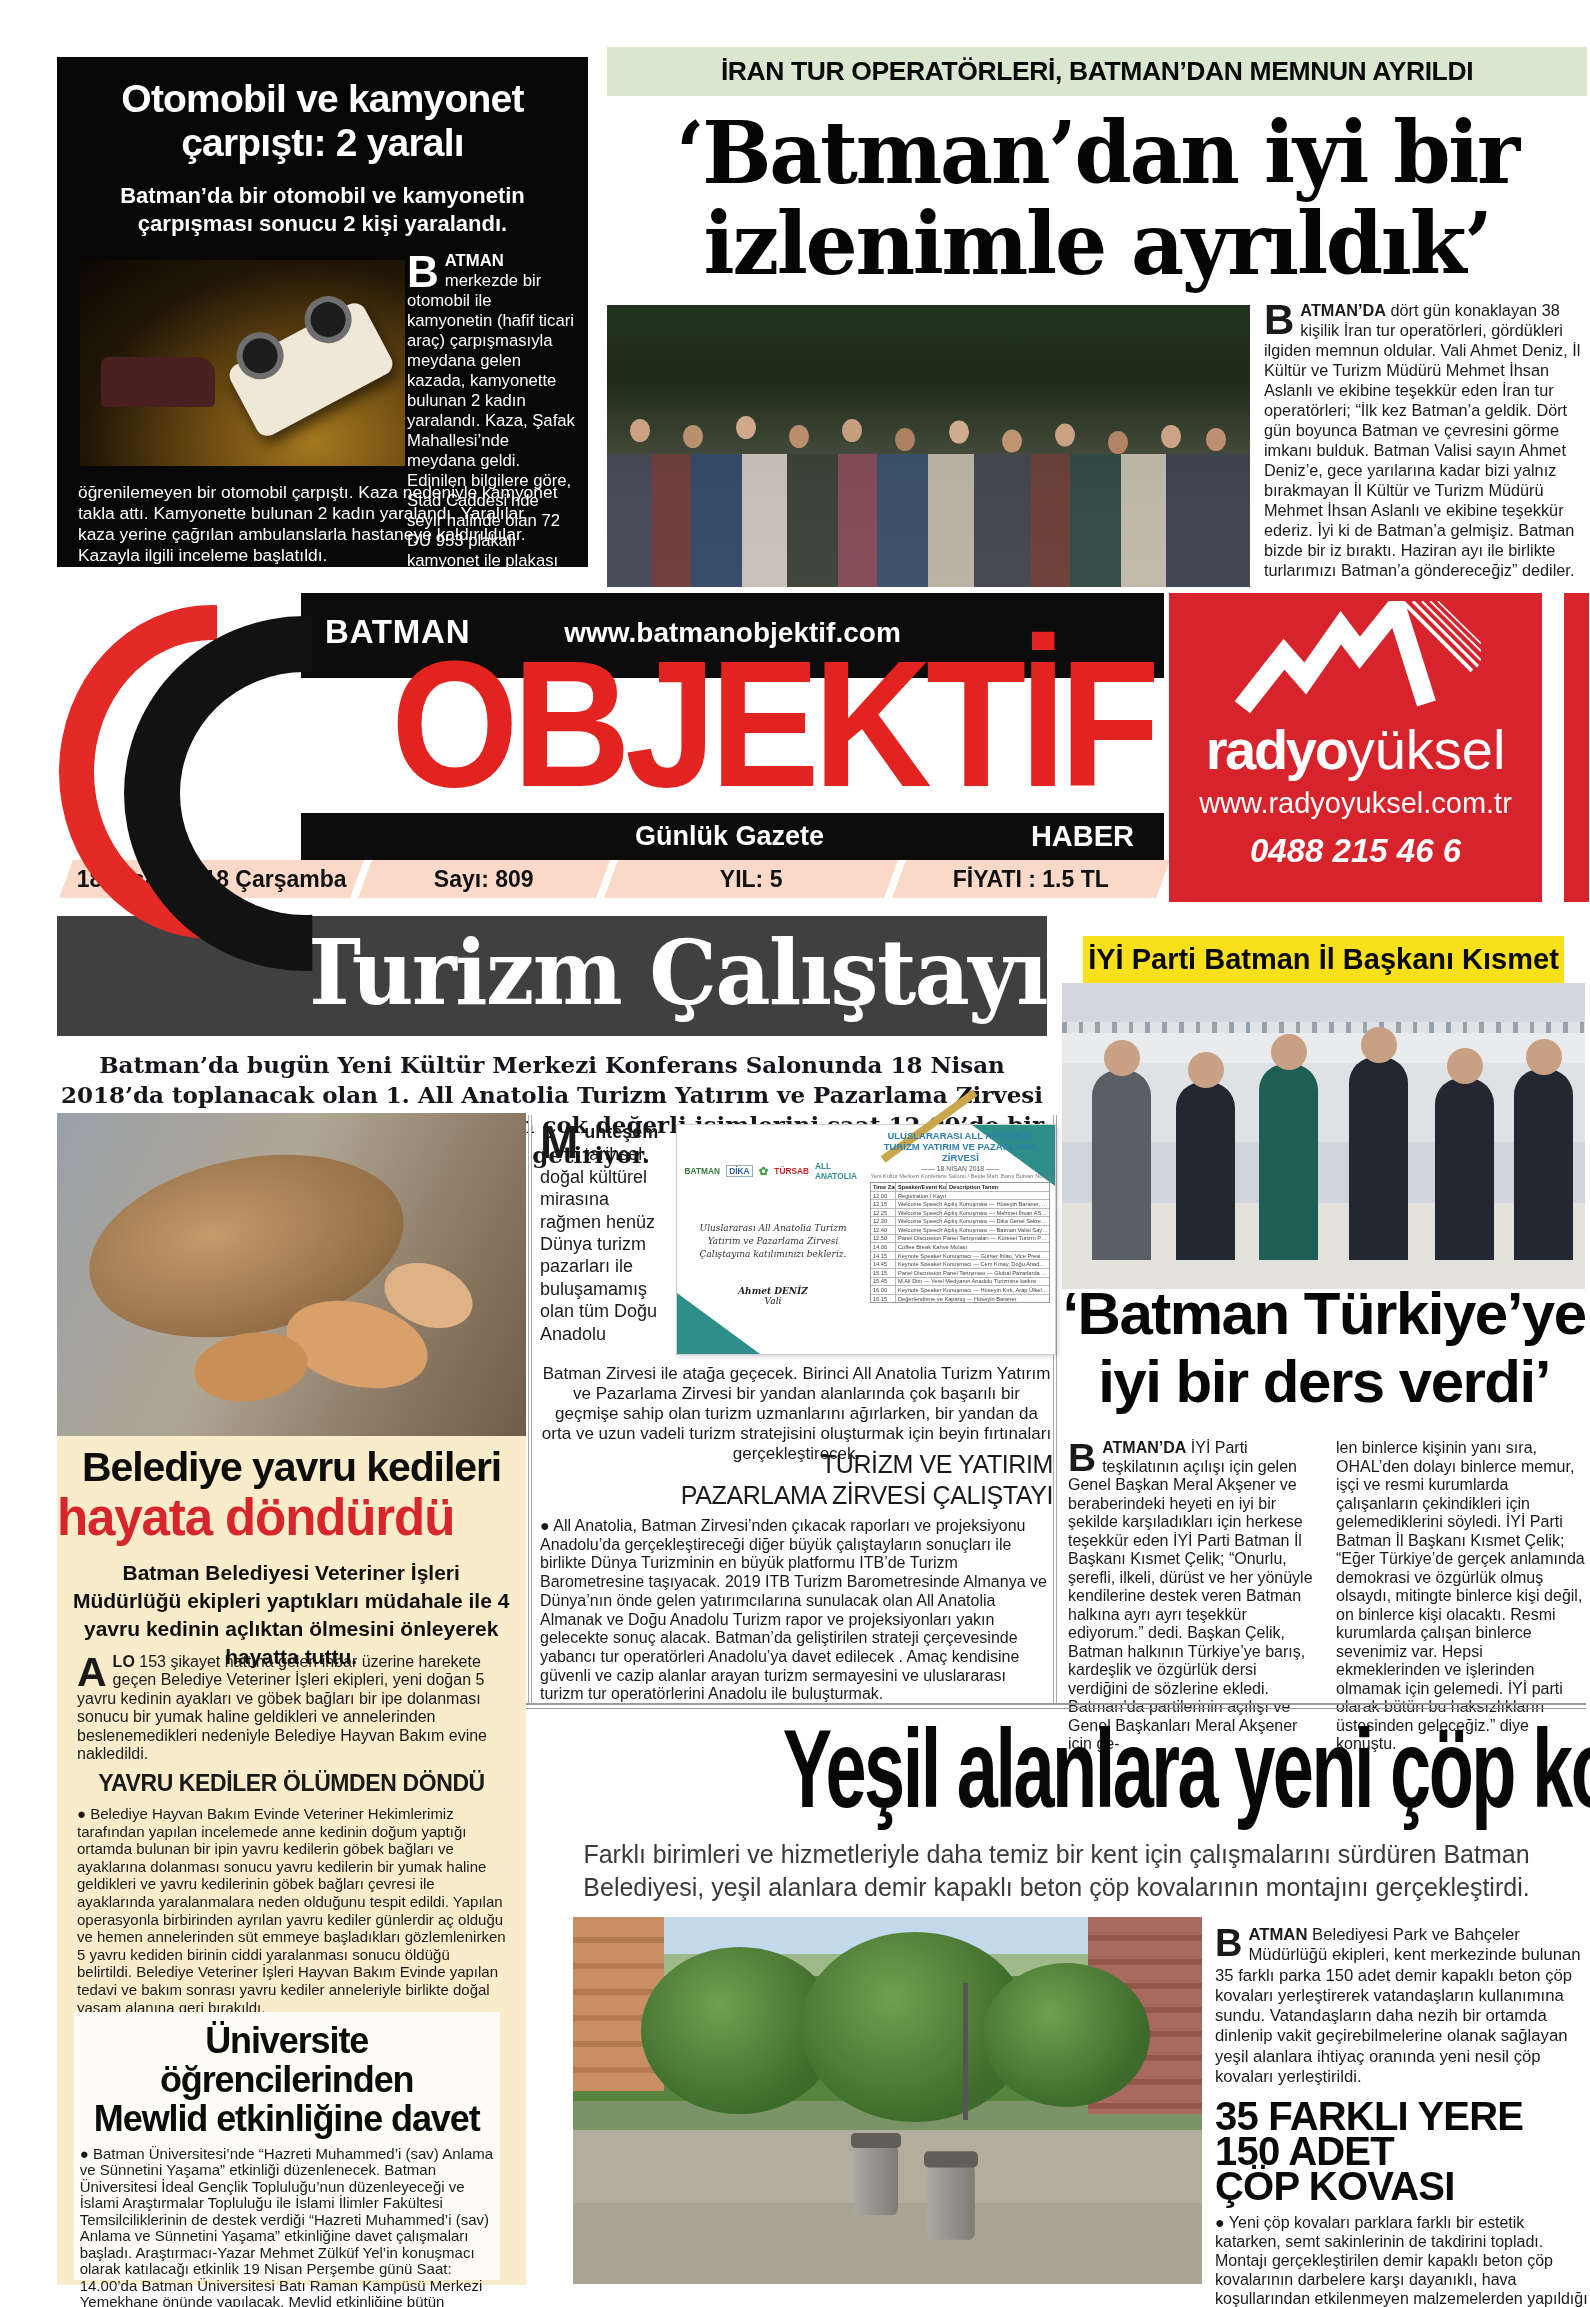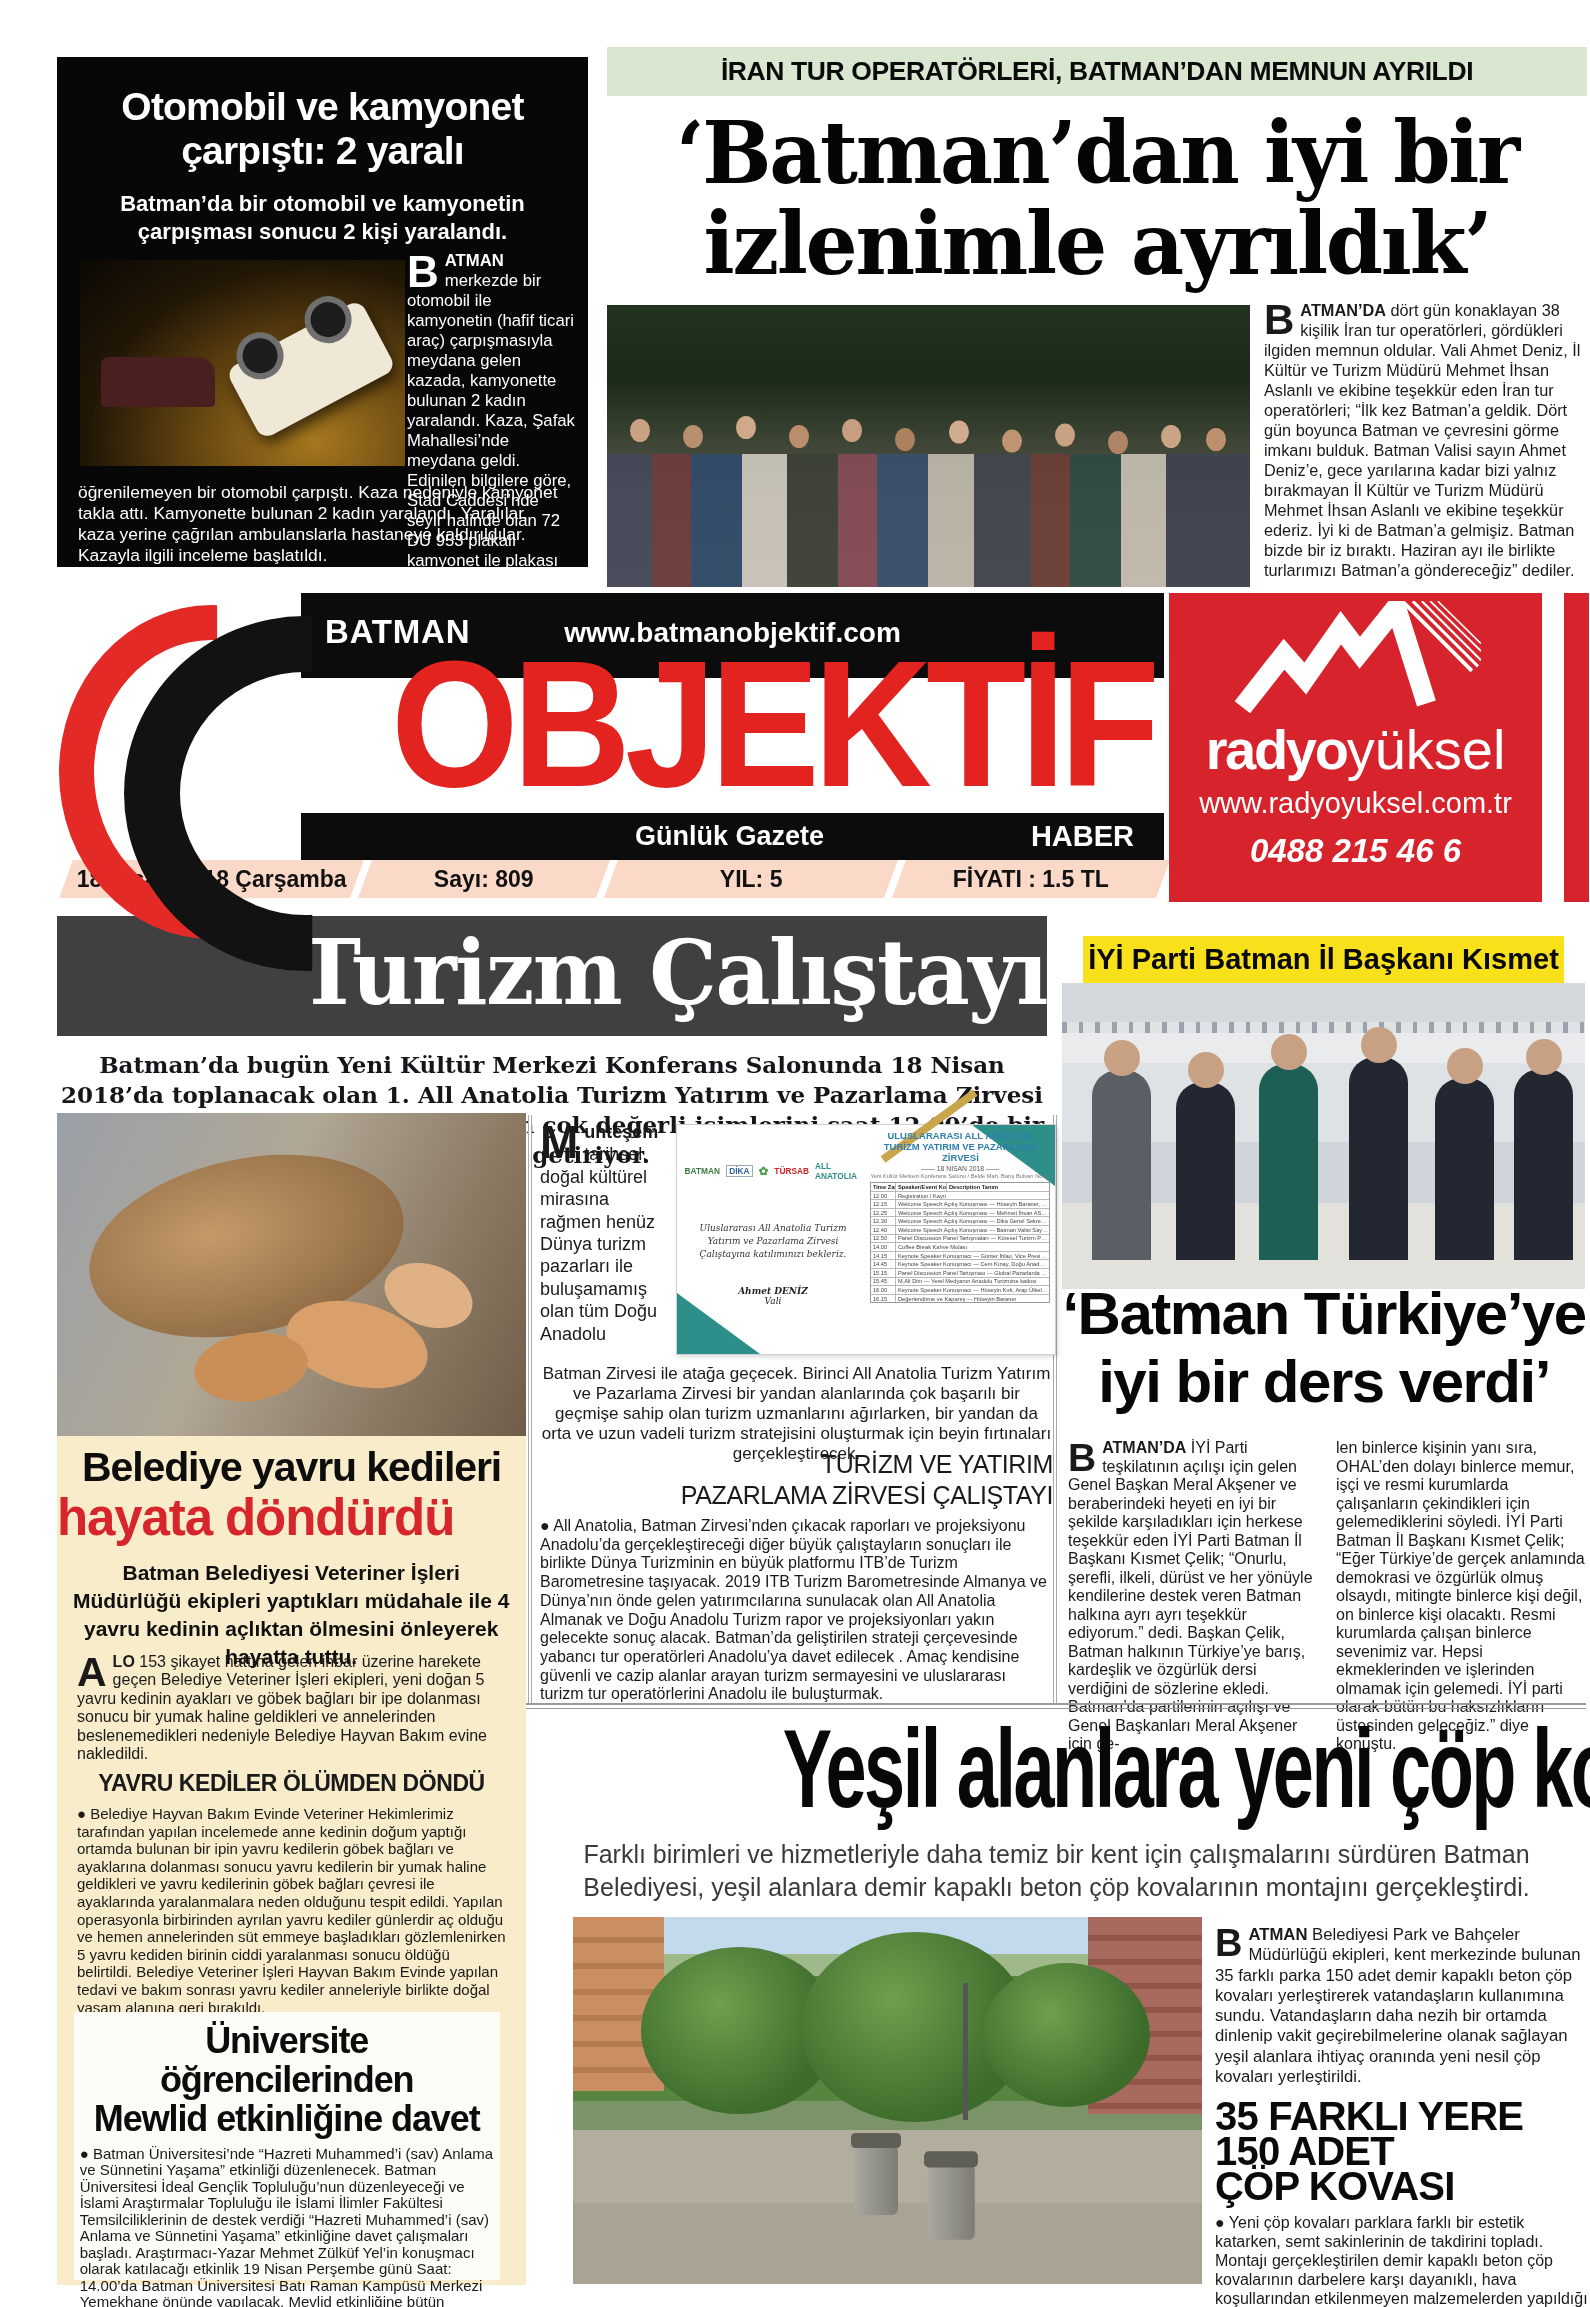--- a/index.html
+++ b/index.html
@@ -4,21 +4,21 @@
 <style>
   html,body{margin:0;padding:0}
   body{width:1590px;height:2307px;position:relative;background:#fff;overflow:hidden;
        font-family:"Liberation Sans",sans-serif;color:#1a1a1a;-webkit-font-smoothing:antialiased}
   .abs{position:absolute}
   .photo{position:absolute;overflow:hidden}
   .dc{float:left;font-weight:800;line-height:.82;padding:3px 6px 0 0}
   .b{font-weight:800}
   
   #accident{left:57px;top:57px;width:531px;height:510px;background:#070707;color:#fff}
-  .acc-h{padding-top:28px;font-size:39px;line-height:44px;font-weight:800;letter-spacing:-0.8px;text-align:center}
+  .acc-h{padding-top:20px;font-size:39px;line-height:44px;font-weight:800;letter-spacing:-0.8px;text-align:center}
   .acc-s{margin:16.7px 23px 0;font-size:22px;line-height:28px;font-weight:700;text-align:center}
   .acc-photo{left:23px;top:203px;width:325px;height:206px;background:
      radial-gradient(ellipse at 72% 88%,#a5781f 0%,#6e4c12 32%,#221706 68%,#0b0803 100%)}
   .crash-car{position:absolute;left:155px;top:70px;width:152px;height:79px;background:#efe8d6;border-radius:12px;
      transform:rotate(-28deg);box-shadow:0 7.6px 13.7px rgba(0,0,0,.6)}
   .crash-car:before{content:"";position:absolute;left:13.7px;top:-20px;width:35px;height:35px;border-radius:50%;
      background:#1d1d1d;border:6px solid #6f6f6f}
   .crash-car:after{content:"";position:absolute;right:13.7px;top:-20px;width:35px;height:35px;border-radius:50%;
      background:#1d1d1d;border:6px solid #6f6f6f}
   .crash-car2{position:absolute;left:21px;top:97px;width:114px;height:50px;background:#4a1f1f;border-radius:7.6px 16.7px 4.6px 4.6px}

